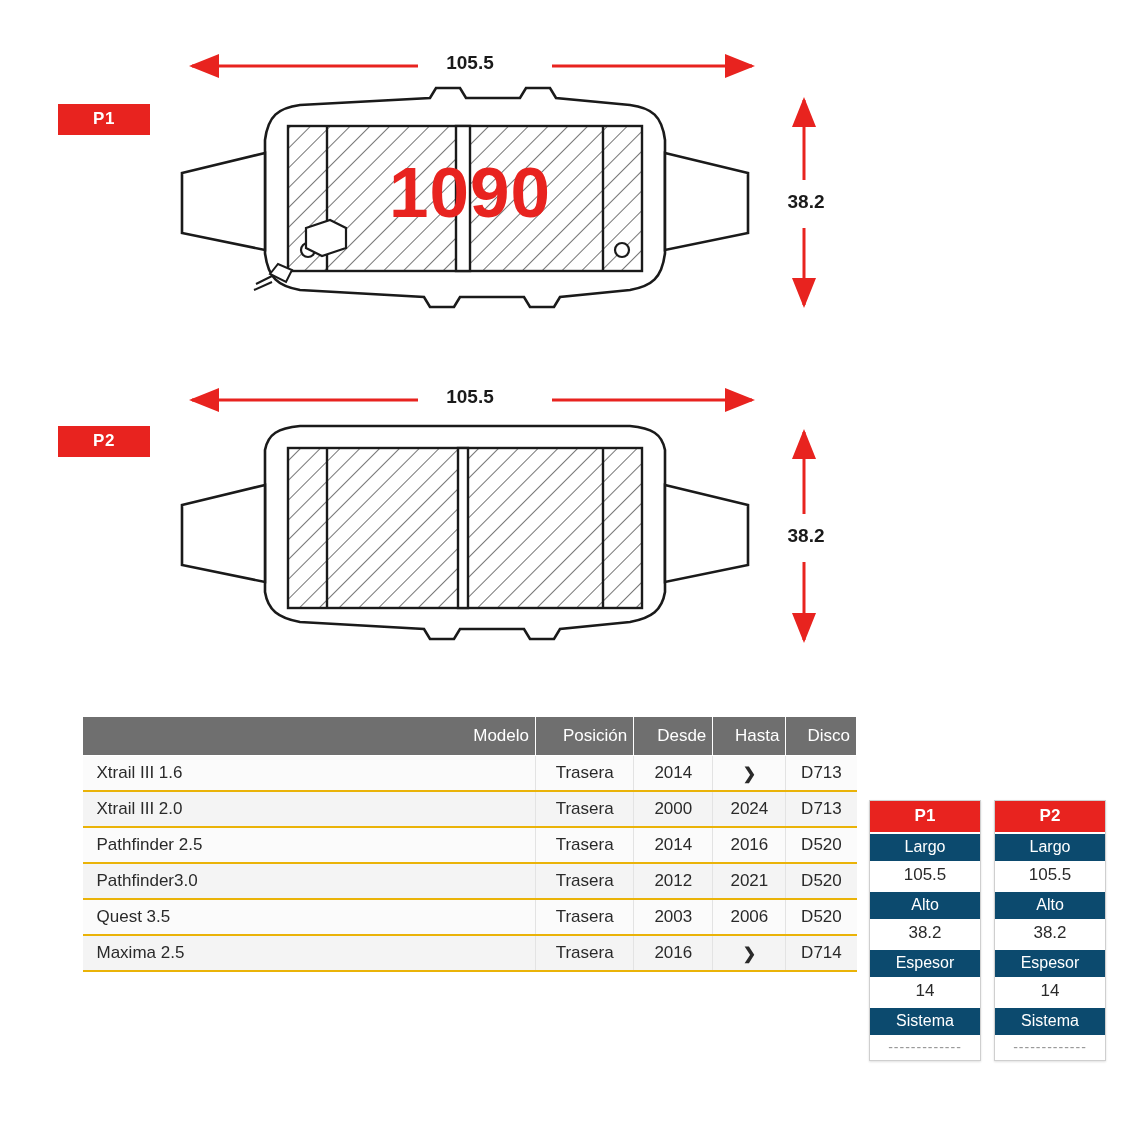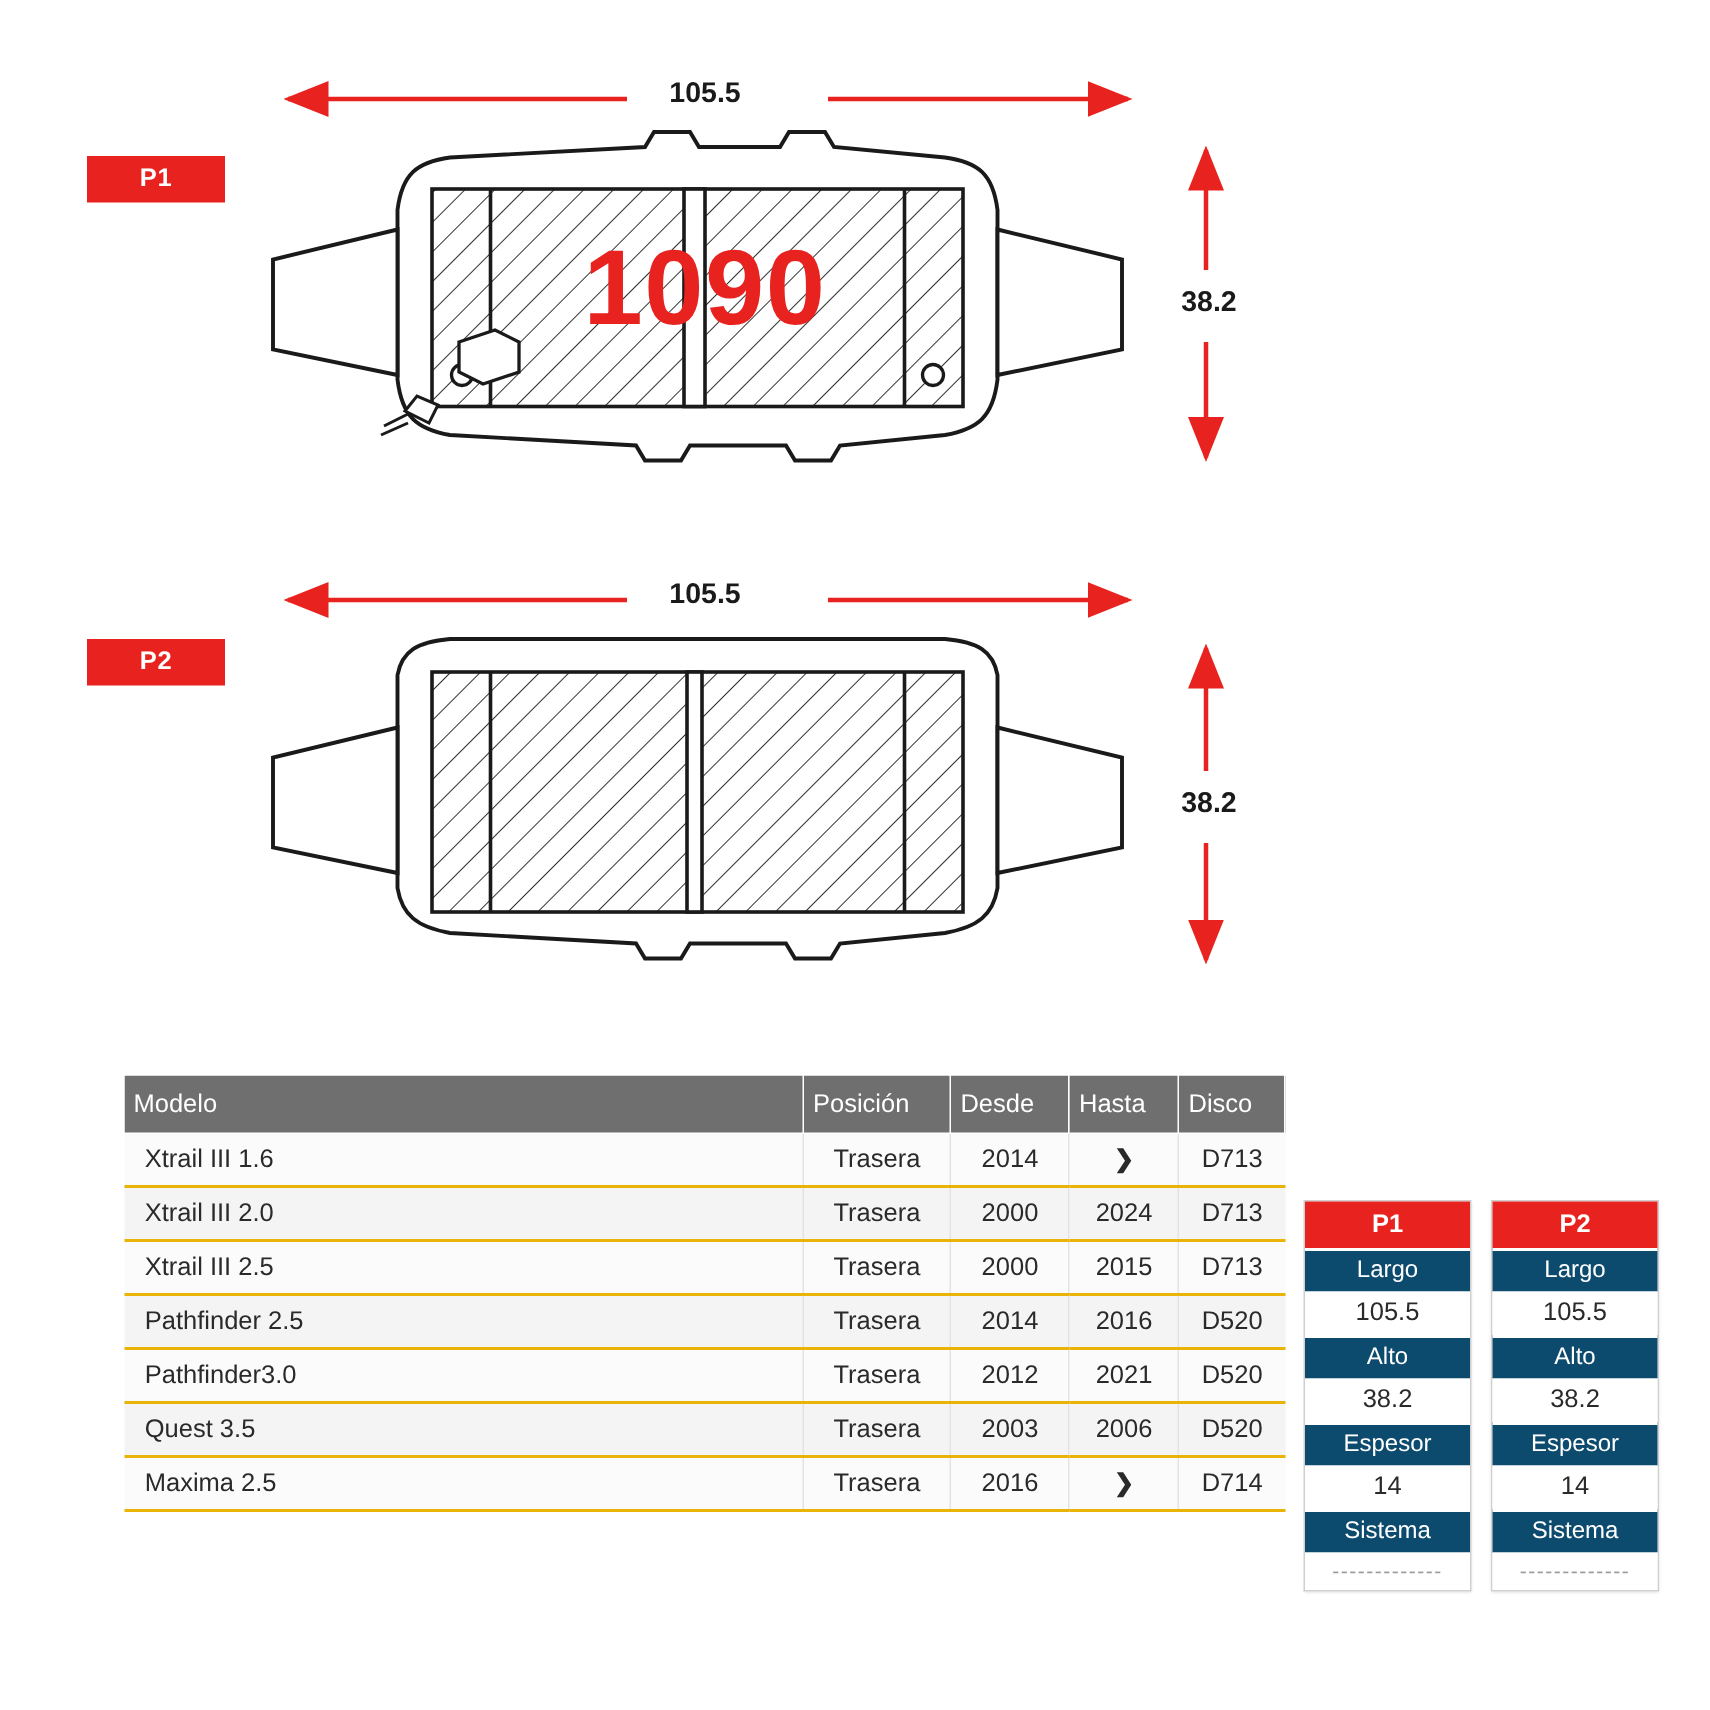--- a/index.html
+++ b/index.html
@@ -86,21 +86,21 @@
     border-collapse: collapse;
     font-size: 17px;
   }
   .fit-table th {
     background: #6f6f6f;
     color: #ffffff;
     font-weight: normal;
     font-size: 17px;
     padding: 9px 6px;
     border: 1px solid #ffffff;
-    text-align: left;
+    text-align: right;
   }
   .fit-table th.modelo-h { width: 440px; }
   .fit-table td {
     border-bottom: 2px solid #eab308;
     border-left: 1px solid #e3e3e3;
     padding: 7px 6px;
     text-align: center;
     background: #fbfbfb;
     color: #2a2a2a;
     white-space: nowrap;
@@ -267,27 +267,20 @@
         <td>D713</td>
       </tr>
       <tr>
         <td class="modelo">Xtrail III 2.0</td>
         <td>Trasera</td>
         <td>2000</td>
         <td>2024</td>
         <td>D713</td>
       </tr>
       <tr>
-        <td class="modelo">Xtrail III 2.5</td>
-        <td>Trasera</td>
-        <td>2000</td>
-        <td>2015</td>
-        <td>D713</td>
-      </tr>
-      <tr>
         <td class="modelo">Pathfinder 2.5</td>
         <td>Trasera</td>
         <td>2014</td>
         <td>2016</td>
         <td>D520</td>
       </tr>
       <tr>
         <td class="modelo">Pathfinder3.0</td>
         <td>Trasera</td>
         <td>2012</td>

